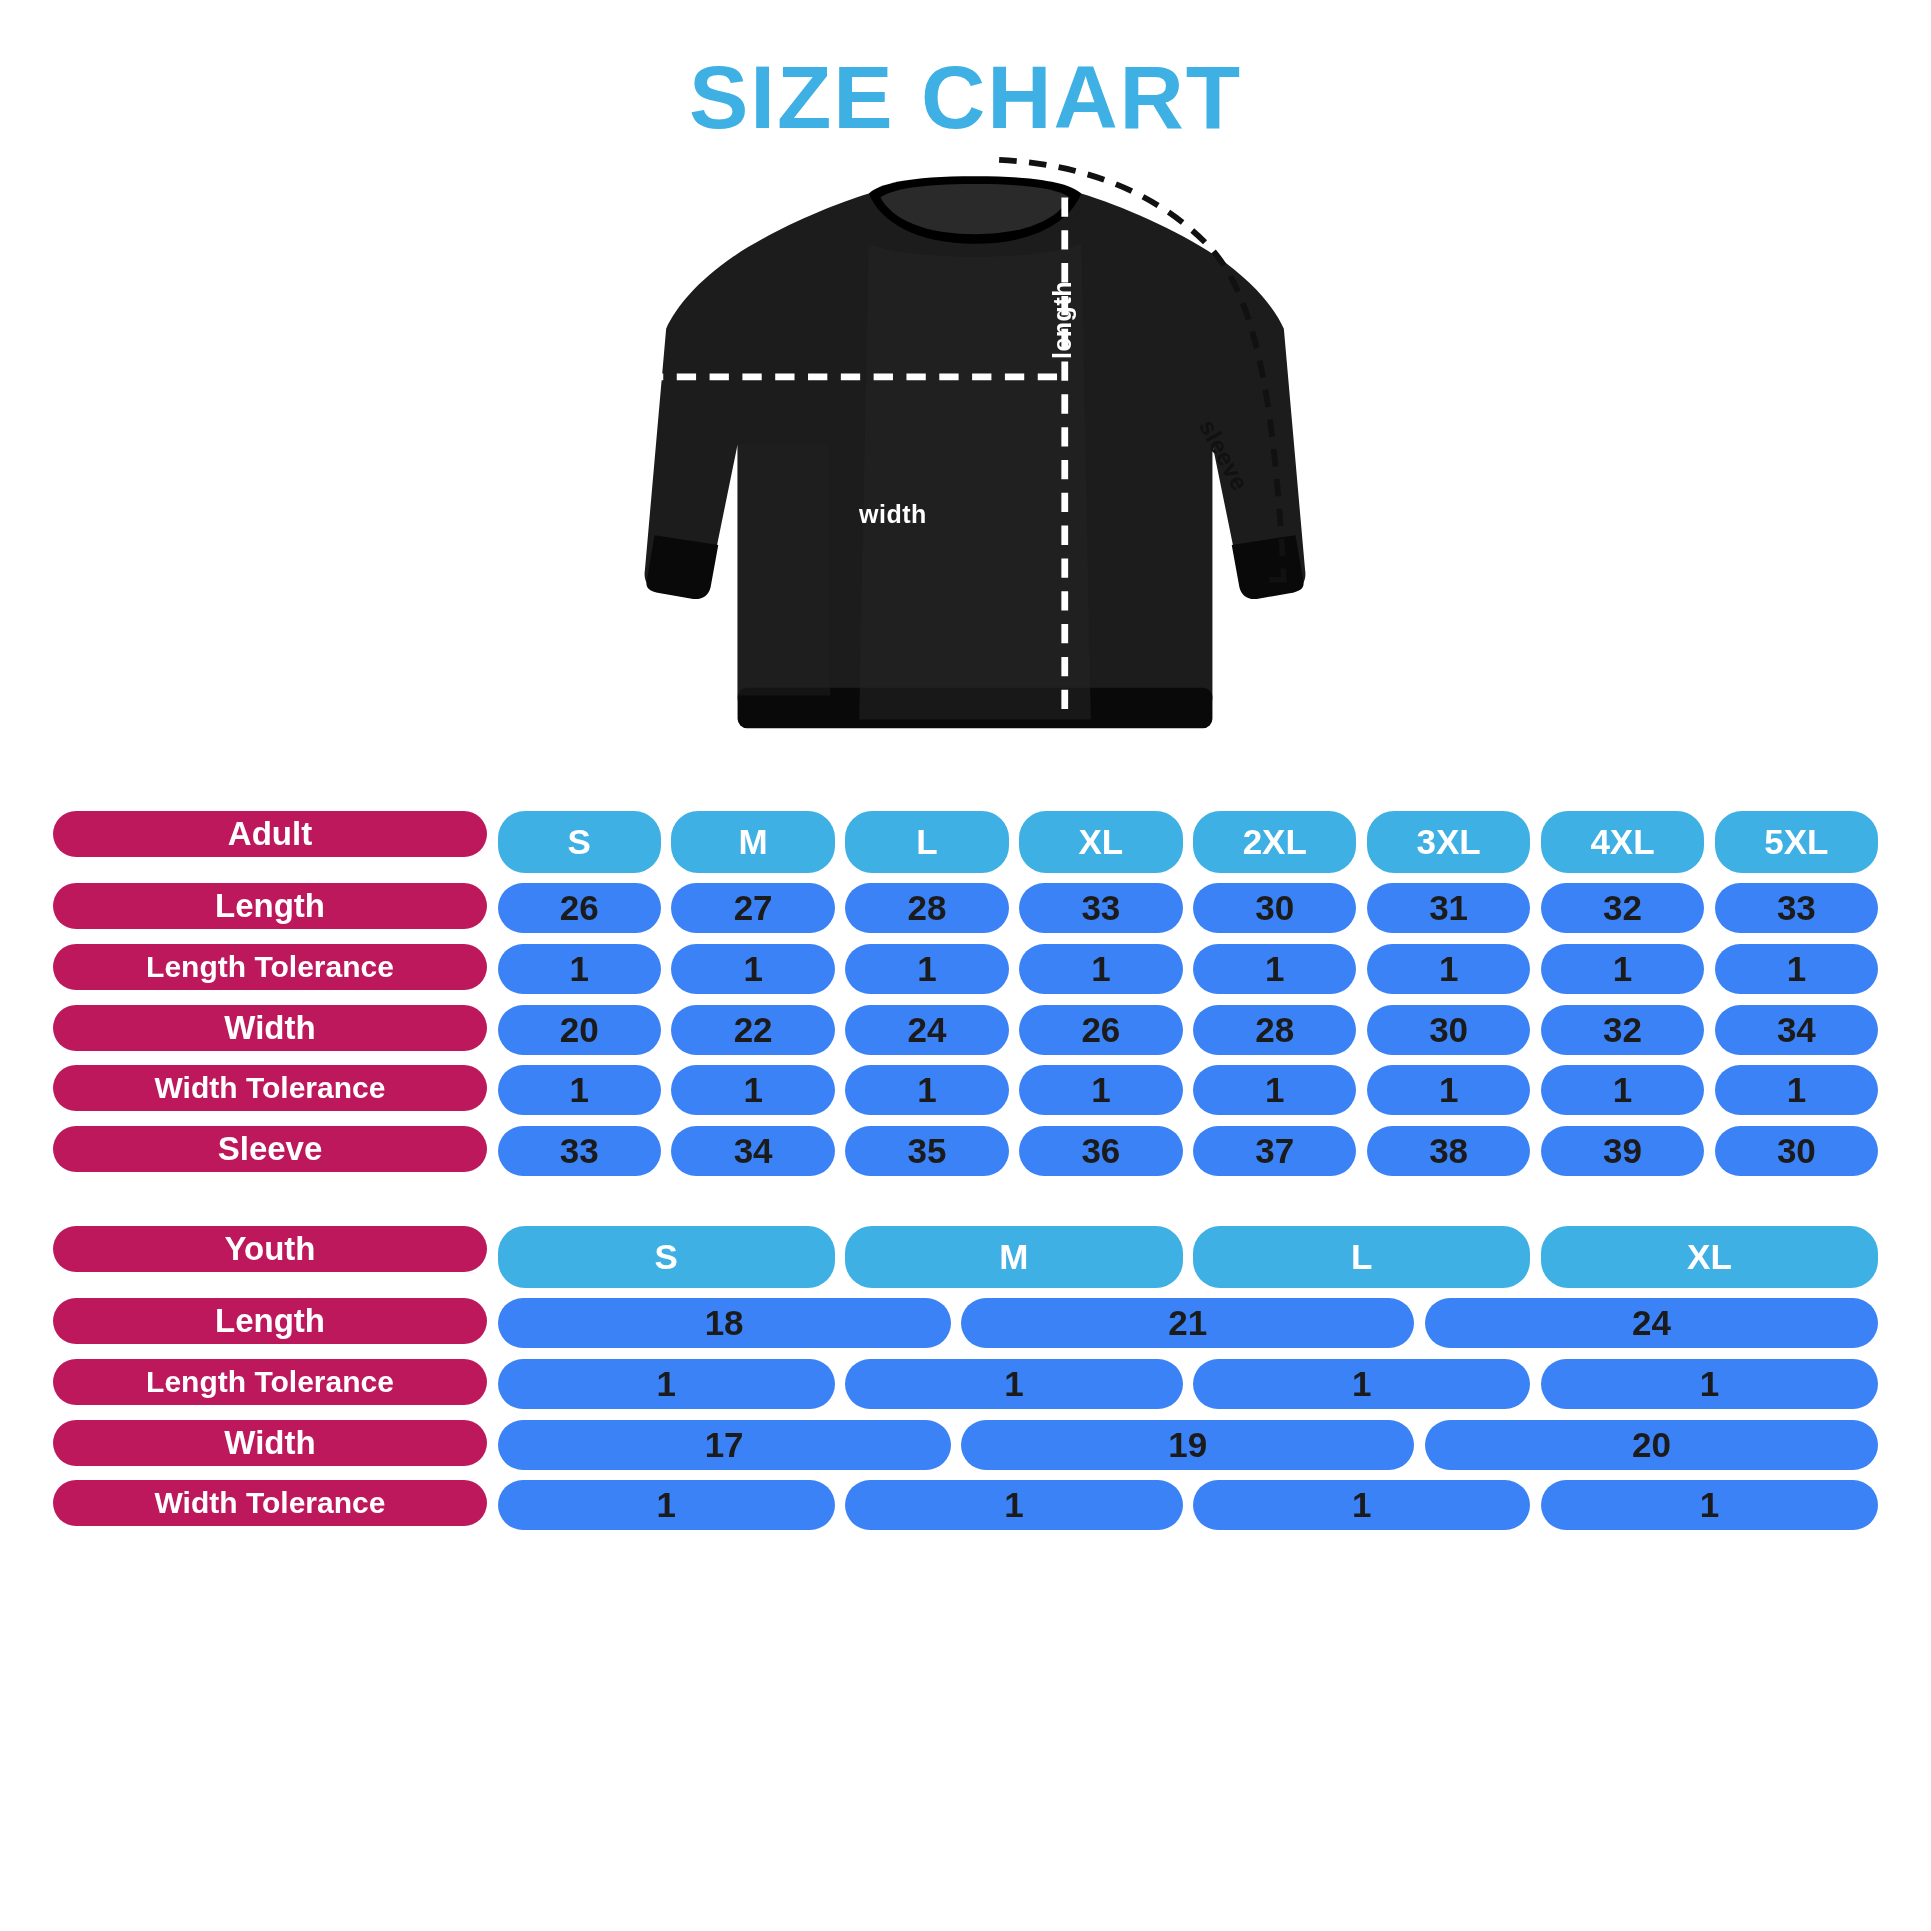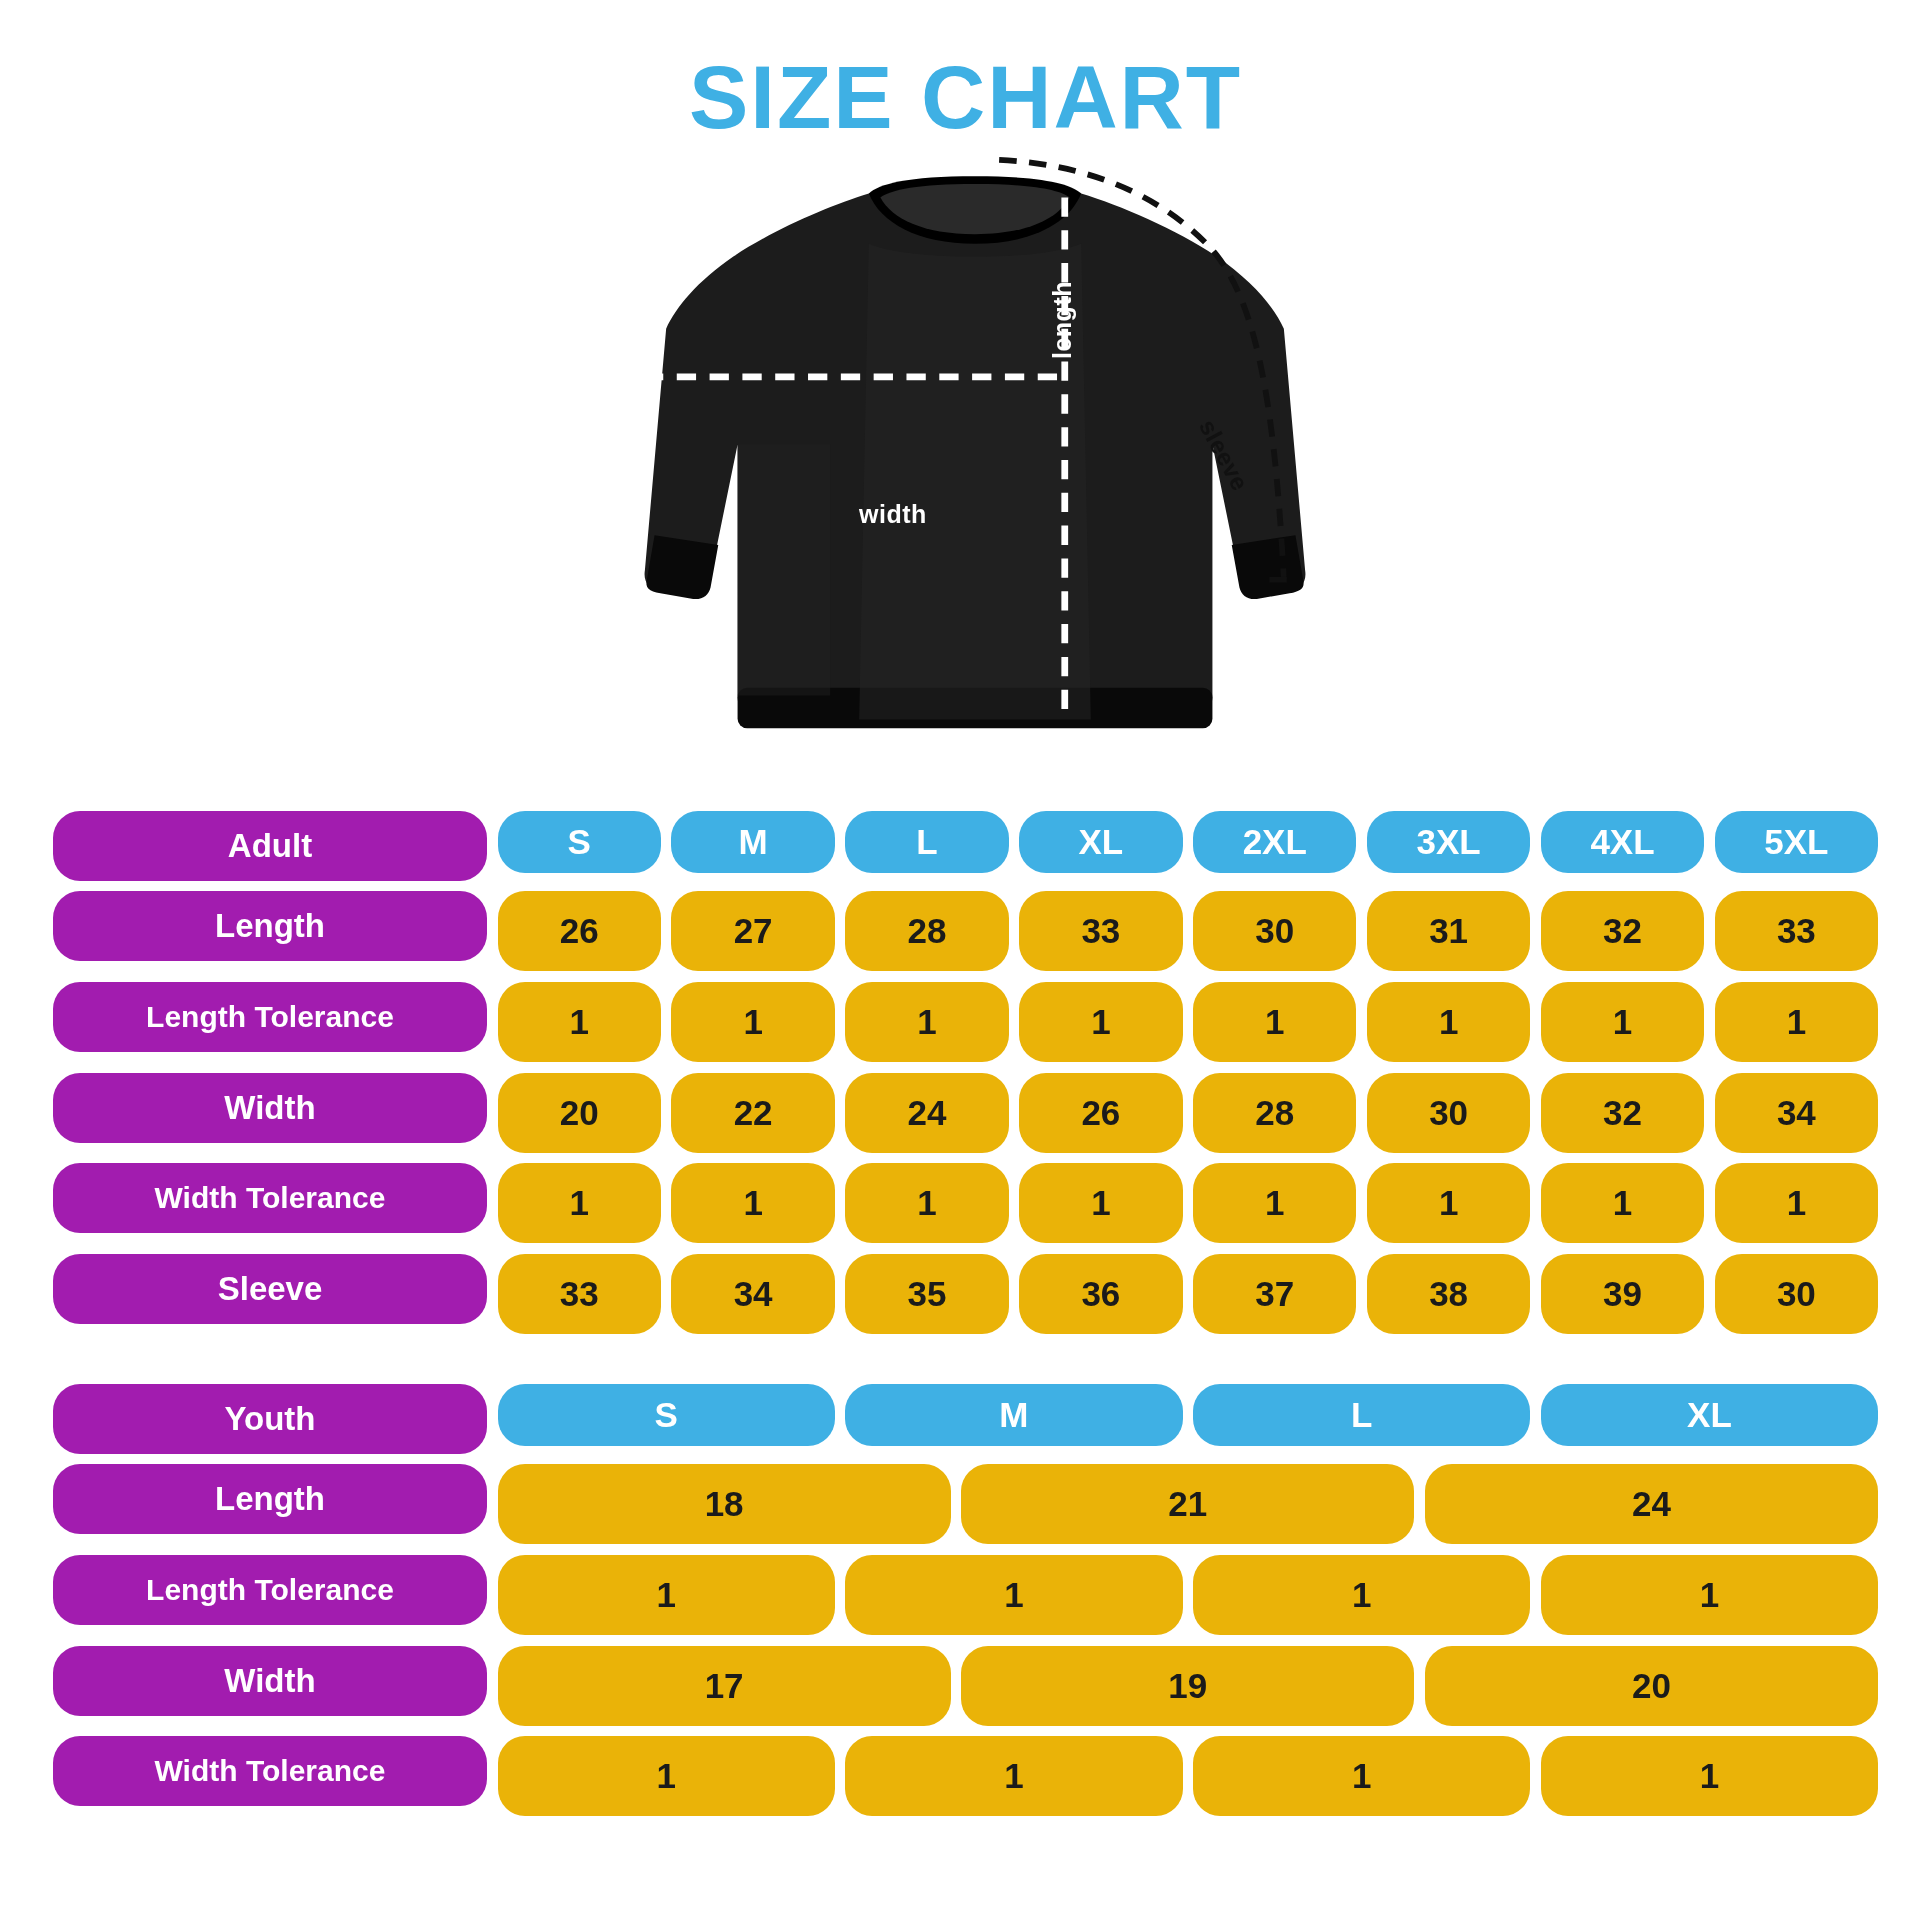--- a/index.html
+++ b/index.html
@@ -88,43 +88,43 @@
     border-radius: 27px;
     display: flex;
     align-items: center;
     justify-content: center;
     text-align: center;
     box-sizing: border-box;
   }
   .rowhead {
     width: 434px;
     min-width: 434px;
-    background: #a21caf;
+    background: #be185d;
     color: #ffffff;
     font-weight: 700;
     font-size: 33px;
-    height: 70px;
+    height: 46px;
   }
   .rowhead.small {
     font-size: 30px;
   }
   .colhead {
     background: #3fb0e4;
     color: #ffffff;
     font-weight: 700;
     font-size: 35px;
     height: 62px;
     flex: 1 1 0;
   }
   .datacell {
-    background: #eab308;
+    background: #3b82f6;
     color: #1b1b1b;
     font-weight: 700;
     font-size: 35px;
-    height: 80px;
+    height: 50px;
     flex: 1 1 0;
   }
   .section-gap {
     height: 50px;
   }
 </style>
 </head>
 <body>
 
 <div class="page">

